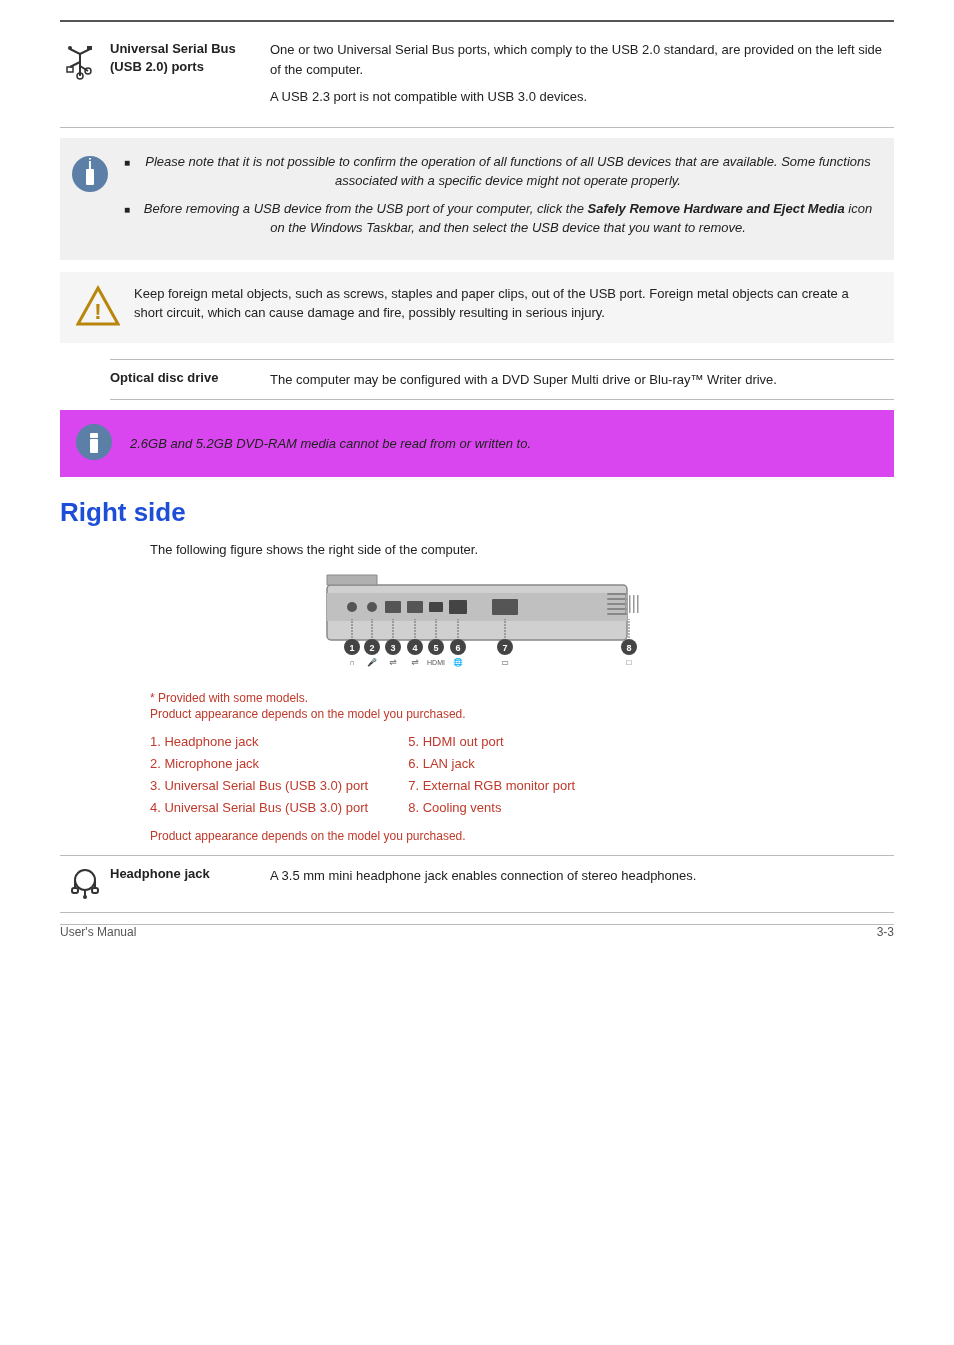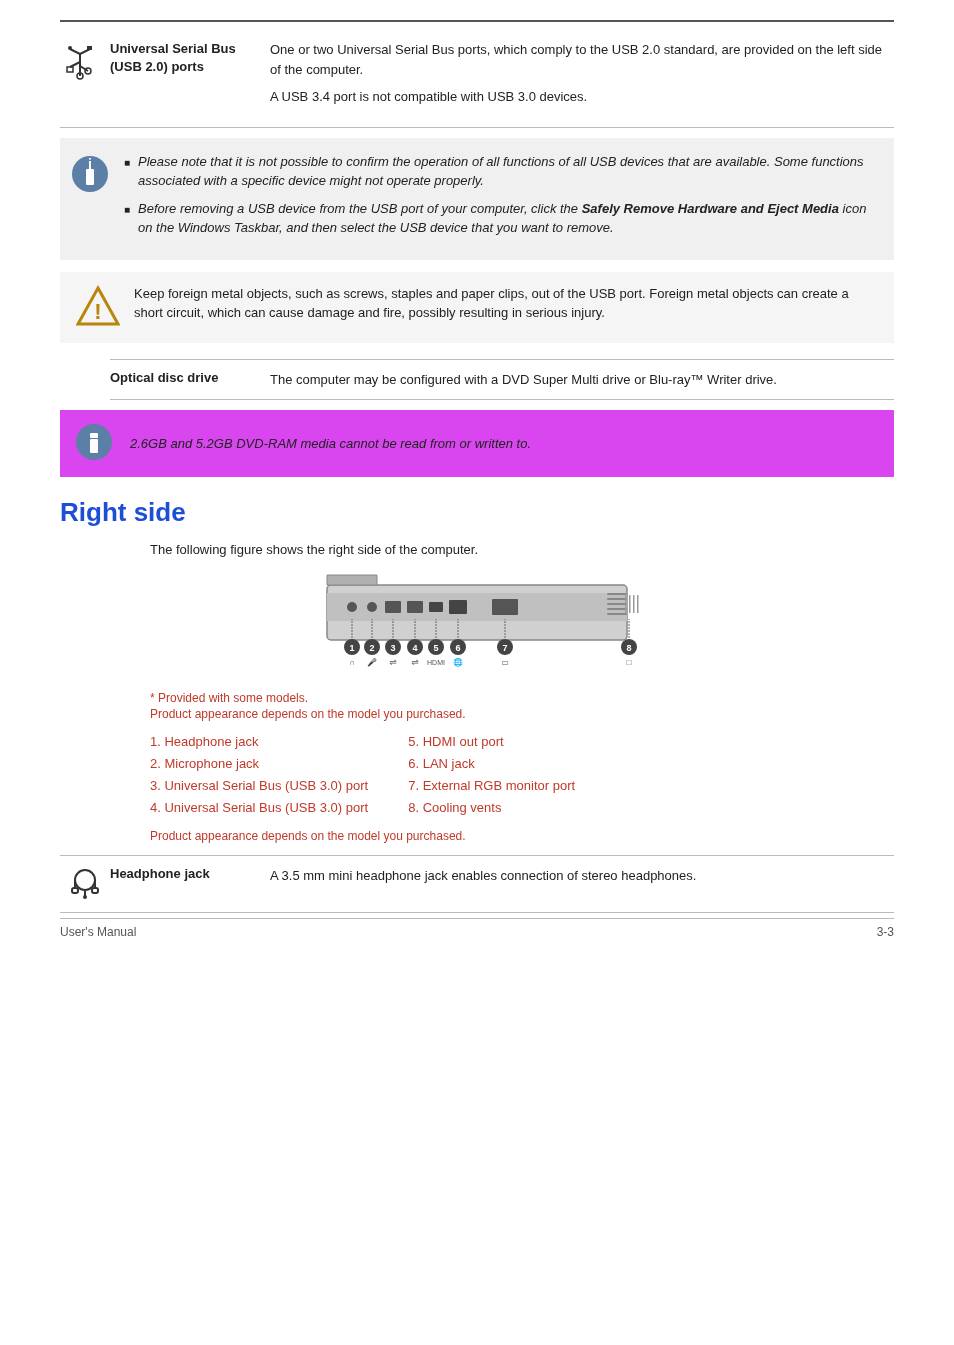--- a/index.html
+++ b/index.html
@@ -66,20 +66,21 @@
     }
     .info-box-icon {
       width: 44px;
       flex-shrink: 0;
     }
     .info-box-content {
       flex: 1;
       font-style: italic;
       font-size: 13px;
       line-height: 1.5;
+      text-align: center;
     }
     .info-box-content ul {
       list-style: none;
       padding: 0;
     }
     .info-box-content ul li {
       display: flex;
       align-items: flex-start;
       margin-bottom: 8px;
       gap: 8px;
@@ -254,21 +255,20 @@
 
     
     .footer {
       position: absolute;
       bottom: 14px;
       left: 60px;
       right: 60px;
       display: flex;
       justify-content: space-between;
       border-top: 1px solid #bbb;
-      padding-top: 6px;
       font-size: 12px;
       color: #555;
     }
 
     .bold-italic { font-weight: bold; font-style: italic; }
   </style>
 </head>
 <body>
 
 <div class="page">
@@ -291,21 +291,21 @@
         <circle cx="20" cy="32" r="3" stroke="#333" stroke-width="1.5" fill="none"></circle>
       </svg>
     </div>
     <div class="usb-content">
       <div class="usb-title-col">
         <span>Universal Serial Bus</span><br>
         <span>(USB 2.0) ports</span>
       </div>
       <div class="usb-desc-col">
         <p>One or two Universal Serial Bus ports, which comply to the USB 2.0 standard, are provided on the left side of the computer.</p>
-        <p>A USB 3.4 port is not compatible with USB 3.0 devices.</p>
+        <p>A USB 2.3 port is not compatible with USB 3.0 devices.</p>
       </div>
     </div>
   </div>
 
   <div class="info-box">
     <div class="info-box-icon">
       
       <svg width="40" height="44" viewBox="0 0 40 44">
         <circle cx="20" cy="22" r="18" fill="#5b7fa6" stroke="none"></circle>
         <text x="20" y="17" text-anchor="middle" fill="white" font-size="14" font-weight="bold">i</text>

